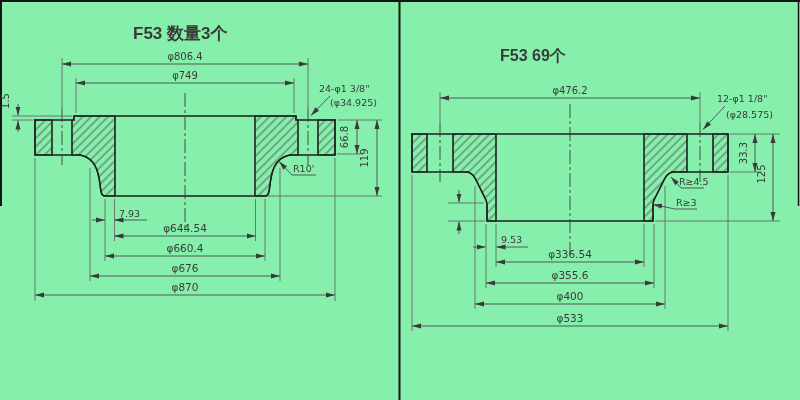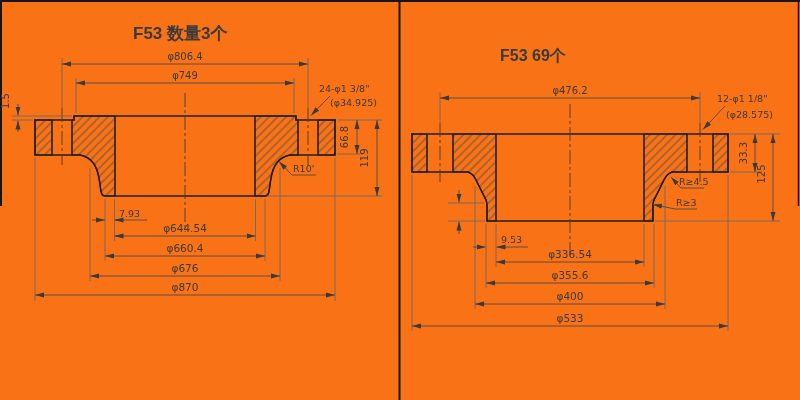--- a/index.html
+++ b/index.html
@@ -1,16 +1,16 @@
 <!DOCTYPE html>
 <html><head>
 <meta charset="utf-8">
 <style>
   html,body{margin:0;padding:0;background:#ffffff;}
-  #stage{position:relative;width:800px;height:400px;background:#f97316;overflow:hidden;}
+  #stage{position:relative;width:800px;height:400px;background:#86efac;overflow:hidden;}
   svg{position:absolute;left:0;top:0;}
   text{font-family:"DejaVu Sans","Liberation Sans",sans-serif;fill:#3a3a3a;}
   .dim{font-size:10px;}
   .dimbig{font-size:10.5px;}
   .note{font-size:9.5px;}
   .title{font-size:17px;font-weight:600;font-family:"Liberation Sans","DejaVu Sans",sans-serif;}
   .title2{font-size:16px;font-weight:600;font-family:"Liberation Sans","DejaVu Sans",sans-serif;}
   .outline{stroke:#1f1f1f;stroke-width:1.6;fill:none;stroke-linecap:square;stroke-linejoin:miter;}
   .thin{stroke:#1f1f1f;stroke-width:1.1;fill:none;}
   .hatched{fill:url(#hatch);stroke:#1f1f1f;stroke-width:1.1;}

